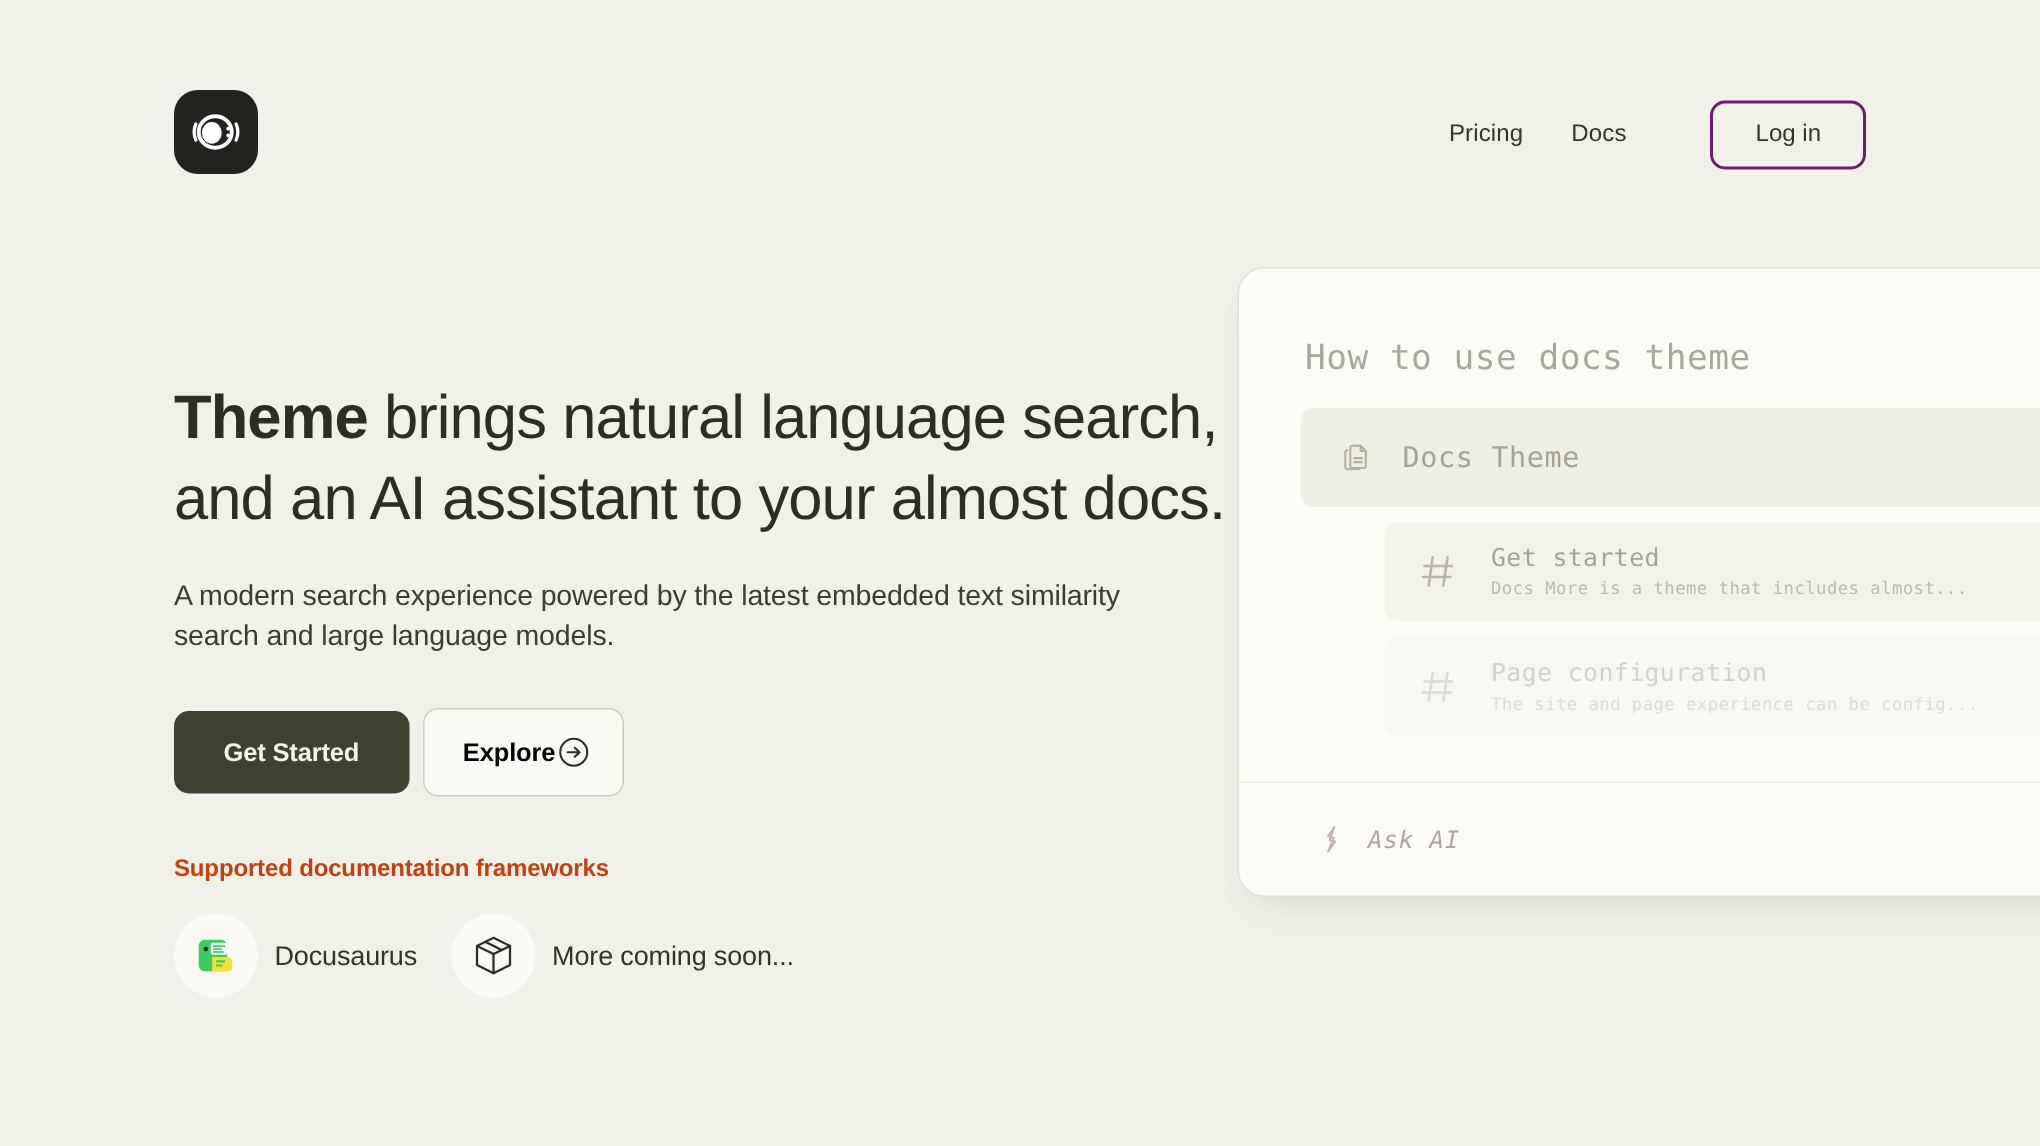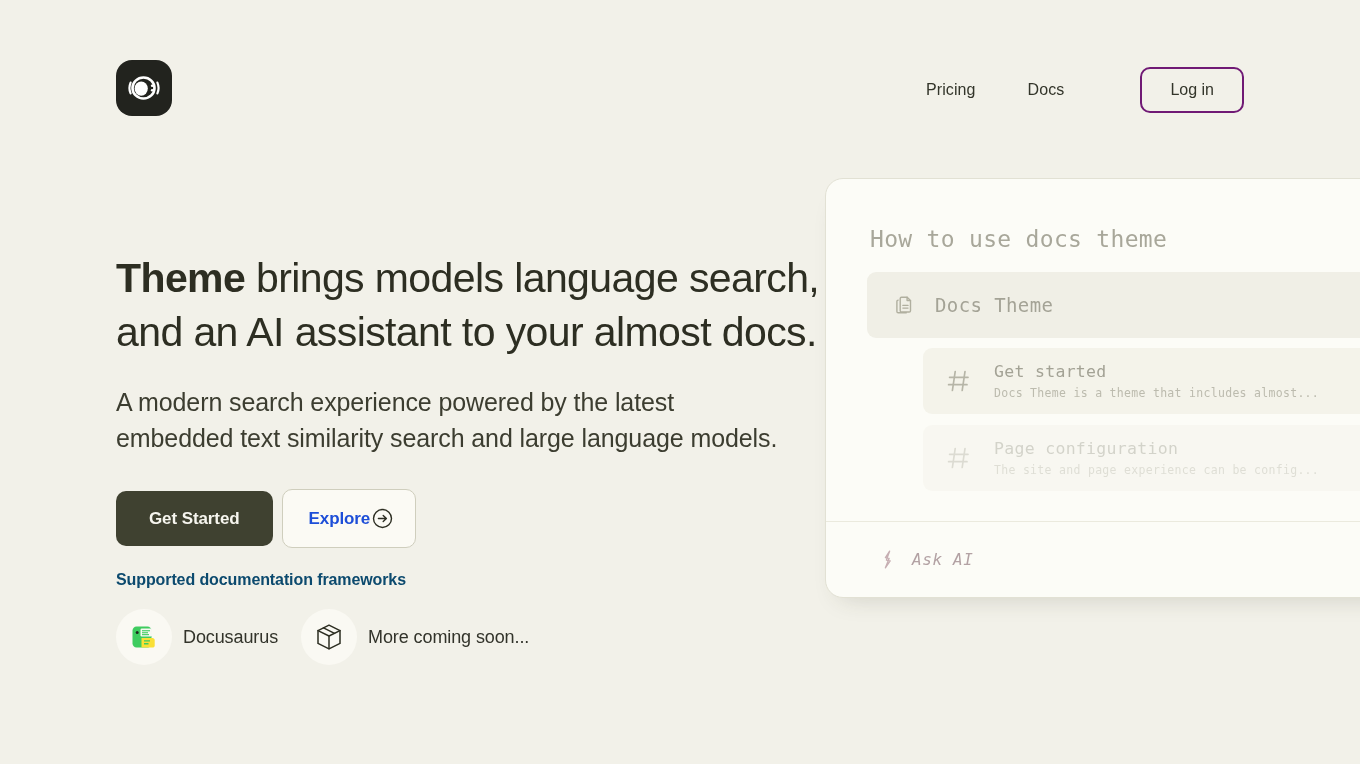--- a/index.html
+++ b/index.html
@@ -36,21 +36,21 @@
     background: #22231e;
     display: flex;
     align-items: center;
     justify-content: center;
     flex: none;
   }
 
   .nav {
     display: flex;
     align-items: center;
-    gap: 52px;
+    gap: 32px;
     margin-top: 7px;
     margin-left: 19px;
   }
 
   .nav-link {
     font-size: 16px;
     color: #33352a;
     text-decoration: none;
     letter-spacing: 0.1px;
     cursor: pointer;
@@ -83,21 +83,21 @@
     font-weight: 400;
     letter-spacing: -0.6px;
     color: #2d2e22;
     white-space: nowrap;
   }
   .headline .ln { display: block; padding-bottom: 13px; }
   .headline b { font-weight: 700; }
 
   .subhead {
     margin-top: 19px;
-    font-size: 25px;
+    font-size: 19px;
     line-height: 1.42;
     color: #3c3d30;
     letter-spacing: -0.1px;
     max-width: 680px;
   }
 
   .cta-row {
     margin-top: 33px;
     display: flex;
     align-items: center;
@@ -113,21 +113,21 @@
     font-size: 17px;
     font-weight: 700;
     letter-spacing: -0.1px;
     padding: 19px 33px;
     cursor: pointer;
     line-height: 1;
   }
 
   .btn-secondary {
     background: #fbfaf4;
-    color: #1d4ed8;
+    color: #000000;
     border: 1px solid #cfcebd;
     border-radius: 10px;
     font-family: "Liberation Sans", sans-serif;
     font-size: 17px;
     font-weight: 700;
     letter-spacing: -0.1px;
     padding: 18px 22px 18px 26px;
     cursor: pointer;
     line-height: 1;
     display: inline-flex;
@@ -138,21 +138,21 @@
   
   .frameworks {
     position: absolute;
     left: 116px;
     top: 571px;
   }
 
   .fw-title {
     font-size: 16px;
     font-weight: 700;
-    color: #0c4a6e;
+    color: #c2410c;
     letter-spacing: -0.1px;
   }
 
   .fw-row {
     margin-top: 20px;
     display: flex;
     align-items: center;
     text-align: right;
   }
 
@@ -313,21 +313,21 @@
     <a class="nav-link" href="#">Pricing</a>
     <a class="nav-link" href="#">Docs</a>
     <button class="login-btn">Log in</button>
   </nav>
 
 </div>
 
 <div class="hero">
 
   <h1 class="headline">
-    <span class="ln"><b>Theme</b><span> brings models language search,</span></span>
+    <span class="ln"><b>Theme</b><span> brings natural language search,</span></span>
     <span class="ln">and an AI assistant to your almost docs.</span>
   </h1>
 
   <p class="subhead">
     <span>A modern search experience powered by the latest embedded</span>
     <span>text similarity search and large language models.</span>
   </p>
 
   <div class="cta-row">
     <button class="btn-primary">Get Started</button>
@@ -414,21 +414,21 @@
               <g fill="none" stroke="#b6b5a7" stroke-width="1.7" stroke-linecap="round">
                 <path d="M10.2 4.5 L7.4 23.5"></path>
                 <path d="M20 4.5 L17.2 23.5"></path>
                 <path d="M4.6 10.3 H23"></path>
                 <path d="M3.6 17.7 H22"></path>
               </g>
             </svg>
           </span>
           <span>
             <span class="rs-title">Get started</span><br>
-            <span class="rs-desc">Docs Theme is a theme that includes almost...</span>
+            <span class="rs-desc">Docs More is a theme that includes almost...</span>
           </span>
         </div>
 
         <div class="result-sub faded">
           <span>
             <svg class="icon" width="28" height="28" viewBox="0 0 28 28" aria-hidden="true">
               <g fill="none" stroke="#b6b5a7" stroke-width="1.7" stroke-linecap="round">
                 <path d="M10.2 4.5 L7.4 23.5"></path>
                 <path d="M20 4.5 L17.2 23.5"></path>
                 <path d="M4.6 10.3 H23"></path>

